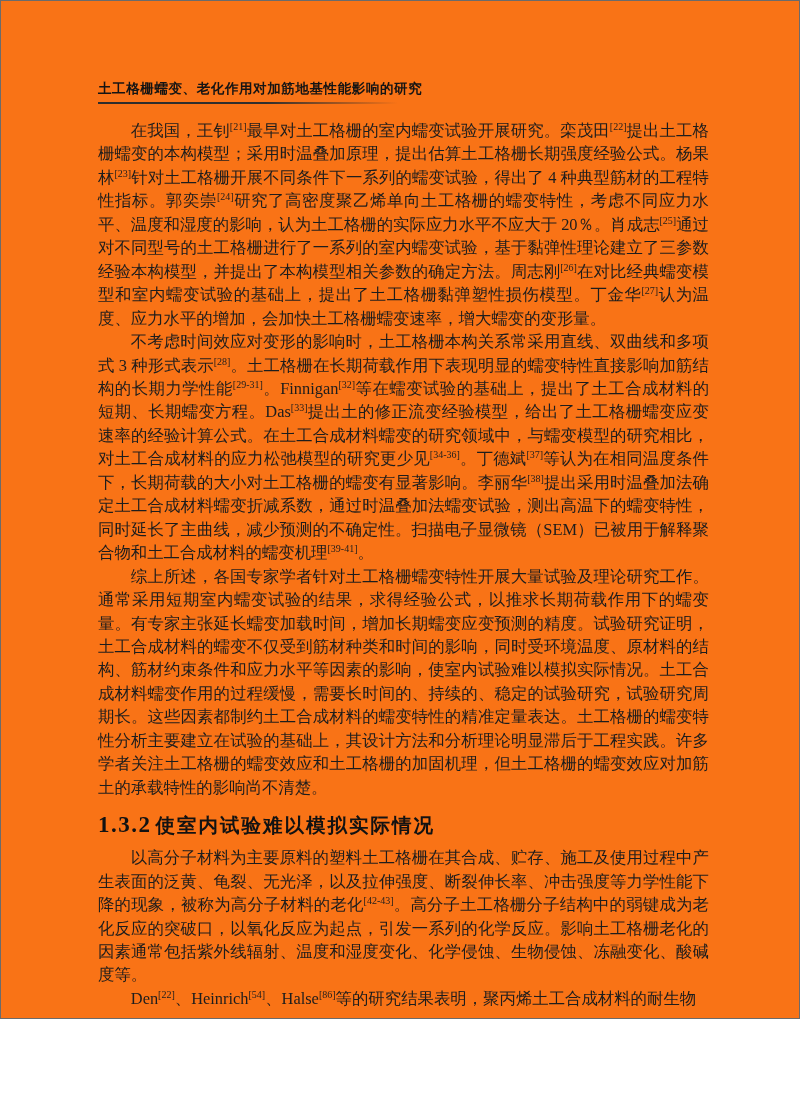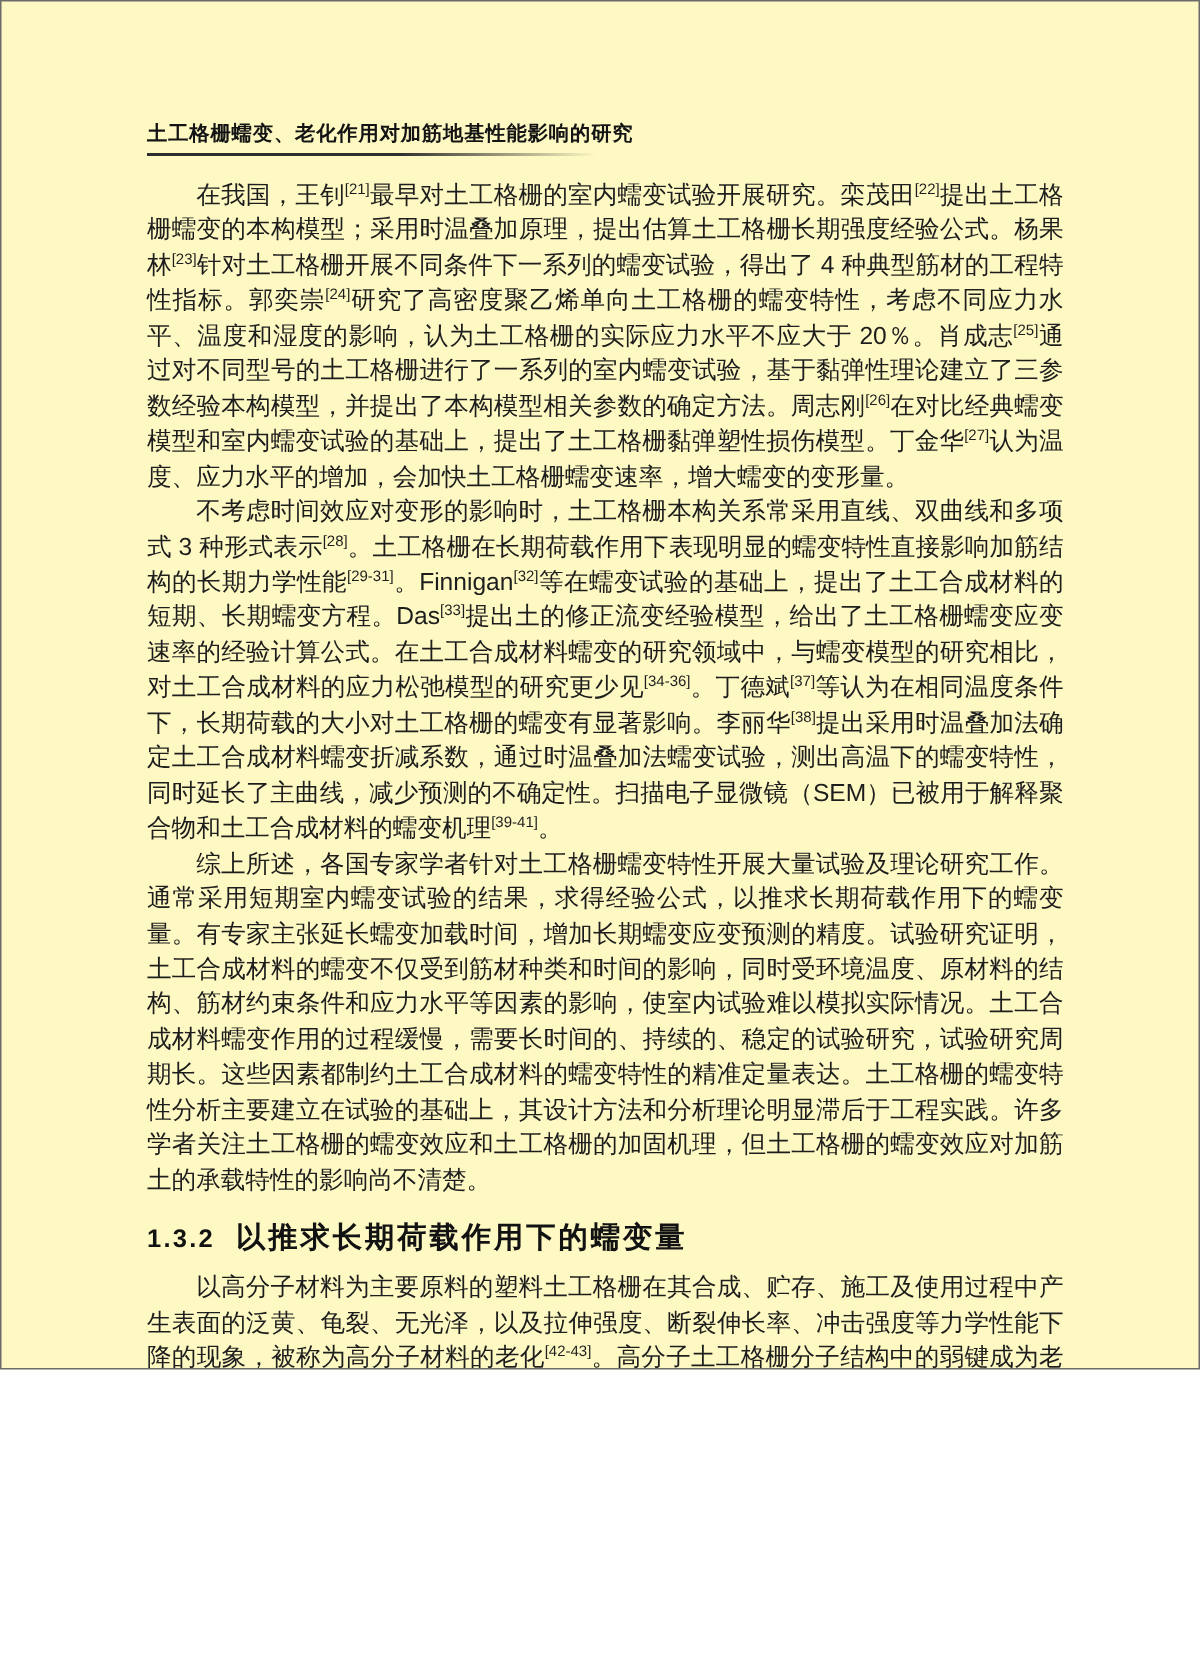--- a/index.html
+++ b/index.html
@@ -3,22 +3,22 @@
 <meta charset="utf-8">
 <style>
   * { margin:0; padding:0; box-sizing:border-box; }
   html, body { background:#ffffff; }
   body {
     width:800px; height:1115px;
     font-family:"Liberation Serif","DejaVu Serif",serif;
   }
   .page {
     position:relative;
-    width:800px; height:913px;
-    background:#fef9c3;
+    width:800px; height:1019px;
+    background:#f97316;
     border:1px solid #6b6b6b;
     overflow:hidden;
     color:#1d1d1d;
   }
   .running-header {
     position:absolute; left:97px; top:79px; width:612px;
   }
   .running-header-title {
     font-family:"Liberation Sans","DejaVu Sans",sans-serif;
     font-weight:bold;
@@ -35,42 +35,42 @@
   }
   .body-block {
     position:absolute; left:97px; top:118px; width:611px;
   }
   p.para {
     font-size:16.4px;
     line-height:23.45px;
     text-align:justify;
     text-indent:2em;
     color:#1d1d1d;
-    font-family:Liberation Sans, sans-serif;
+    font-family:Liberation Serif, serif;
   }
   sup.cite {
     font-size:10px;
     line-height:0;
     vertical-align:6px;
     letter-spacing:0;
     white-space:nowrap;
   }
   h2.section-heading {
     margin-top:12px;
     margin-bottom:8px;
     line-height:26px;
     font-weight:bold;
     color:#121212;
     white-space:nowrap;
   }
   .sec-num {
-    font-family:Liberation Sans, sans-serif;
-    font-size:17px;
+    font-family:Liberation Serif, serif;
+    font-size:23px;
     letter-spacing:1.5px;
-    margin-right:14px;
+    margin-right:4px;
   }
   .sec-title {
     font-family:"Liberation Sans","DejaVu Sans",sans-serif;
     font-size:19.5px;
     letter-spacing:2px;
   }
   .folio {
     position:absolute; left:102px; top:1033px;
     display:flex; align-items:center; gap:8px;
     color:#262626;
@@ -87,21 +87,21 @@
     <div class="running-header-title">土工格栅蠕变、老化作用对加筋地基性能影响的研究</div>
     <div class="running-header-rule"></div>
   </div>
 
   <div class="body-block">
     <p class="para">在我国，王钊<sup class="cite">[21]</sup>最早对土工格栅的室内蠕变试验开展研究。栾茂田<sup class="cite">[22]</sup>提出土工格栅蠕变的本构模型；采用时温叠加原理，提出估算土工格栅长期强度经验公式。杨果林<sup class="cite">[23]</sup>针对土工格栅开展不同条件下一系列的蠕变试验，得出了 4 种典型筋材的工程特性指标。郭奕崇<sup class="cite">[24]</sup>研究了高密度聚乙烯单向土工格栅的蠕变特性，考虑不同应力水平、温度和湿度的影响，认为土工格栅的实际应力水平不应大于 20％。肖成志<sup class="cite">[25]</sup>通过对不同型号的土工格栅进行了一系列的室内蠕变试验，基于黏弹性理论建立了三参数经验本构模型，并提出了本构模型相关参数的确定方法。周志刚<sup class="cite">[26]</sup>在对比经典蠕变模型和室内蠕变试验的基础上，提出了土工格栅黏弹塑性损伤模型。丁金华<sup class="cite">[27]</sup>认为温度、应力水平的增加，会加快土工格栅蠕变速率，增大蠕变的变形量。</p>
     <p class="para">不考虑时间效应对变形的影响时，土工格栅本构关系常采用直线、双曲线和多项式 3 种形式表示<sup class="cite">[28]</sup>。土工格栅在长期荷载作用下表现明显的蠕变特性直接影响加筋结构的长期力学性能<sup class="cite">[29-31]</sup>。Finnigan<sup class="cite">[32]</sup>等在蠕变试验的基础上，提出了土工合成材料的短期、长期蠕变方程。Das<sup class="cite">[33]</sup>提出土的修正流变经验模型，给出了土工格栅蠕变应变速率的经验计算公式。在土工合成材料蠕变的研究领域中，与蠕变模型的研究相比，对土工合成材料的应力松弛模型的研究更少见<sup class="cite">[34-36]</sup>。丁德斌<sup class="cite">[37]</sup>等认为在相同温度条件下，长期荷载的大小对土工格栅的蠕变有显著影响。李丽华<sup class="cite">[38]</sup>提出采用时温叠加法确定土工合成材料蠕变折减系数，通过时温叠加法蠕变试验，测出高温下的蠕变特性，同时延长了主曲线，减少预测的不确定性。扫描电子显微镜（SEM）已被用于解释聚合物和土工合成材料的蠕变机理<sup class="cite">[39-41]</sup>。</p>
     <p class="para">综上所述，各国专家学者针对土工格栅蠕变特性开展大量试验及理论研究工作。通常采用短期室内蠕变试验的结果，求得经验公式，以推求长期荷载作用下的蠕变量。有专家主张延长蠕变加载时间，增加长期蠕变应变预测的精度。试验研究证明，土工合成材料的蠕变不仅受到筋材种类和时间的影响，同时受环境温度、原材料的结构、筋材约束条件和应力水平等因素的影响，使室内试验难以模拟实际情况。土工合成材料蠕变作用的过程缓慢，需要长时间的、持续的、稳定的试验研究，试验研究周期长。这些因素都制约土工合成材料的蠕变特性的精准定量表达。土工格栅的蠕变特性分析主要建立在试验的基础上，其设计方法和分析理论明显滞后于工程实践。许多学者关注土工格栅的蠕变效应和土工格栅的加固机理，但土工格栅的蠕变效应对加筋土的承载特性的影响尚不清楚。</p>
 
     <h2 class="section-heading">
-      <span class="sec-num">1.3.2</span><span class="sec-title">以推求长期荷载作用下的蠕变量</span>
+      <span class="sec-num">1.3.2</span><span class="sec-title">使室内试验难以模拟实际情况</span>
     </h2>
 
     <p class="para">以高分子材料为主要原料的塑料土工格栅在其合成、贮存、施工及使用过程中产生表面的泛黄、龟裂、无光泽，以及拉伸强度、断裂伸长率、冲击强度等力学性能下降的现象，被称为高分子材料的老化<sup class="cite">[42-43]</sup>。高分子土工格栅分子结构中的弱键成为老化反应的突破口，以氧化反应为起点，引发一系列的化学反应。影响土工格栅老化的因素通常包括紫外线辐射、温度和湿度变化、化学侵蚀、生物侵蚀、冻融变化、酸碱度等。</p>
     <p class="para">Den<sup class="cite">[22]</sup>、Heinrich<sup class="cite">[54]</sup>、Halse<sup class="cite">[86]</sup>等的研究结果表明，聚丙烯土工合成材料的耐生物</p>
   </div>
 
   <div class="folio">
     <span class="dot">•</span>
     <span class="num">6</span>
     <span class="dot">•</span>

